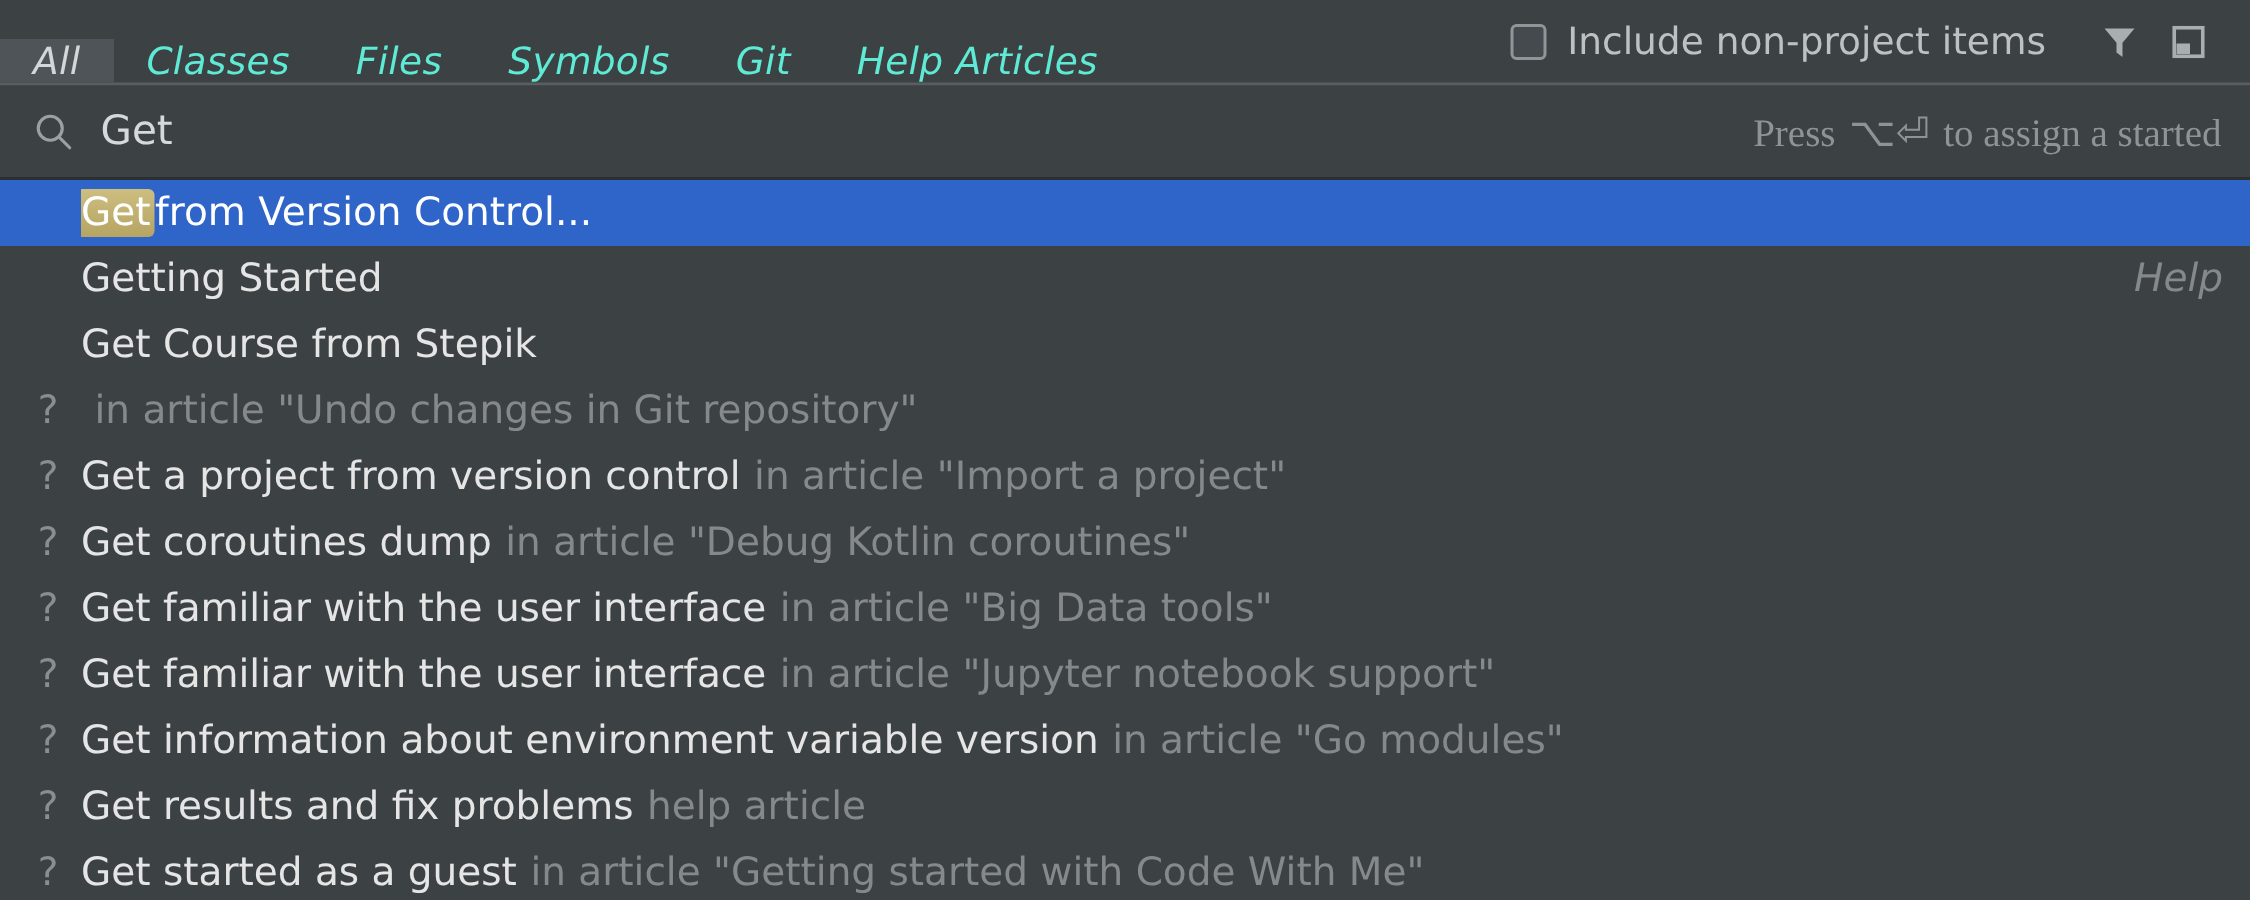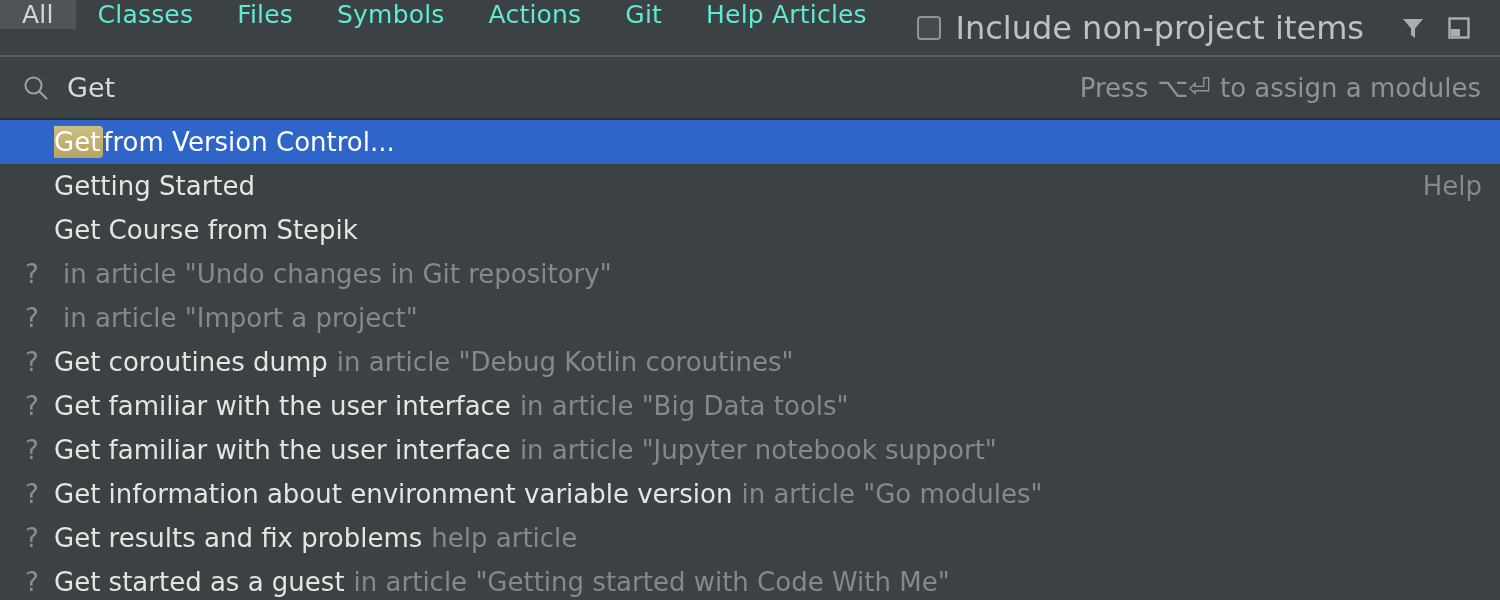--- a/index.html
+++ b/index.html
@@ -30,22 +30,23 @@
     flex: 0 0 57px;
     background: #3c4143;
     display: flex;
     align-items: stretch;
     position: relative;
     border-bottom: 2px solid #585e61;
     box-sizing: border-box;
   }
   .tabs {
     display: flex;
-    align-items: flex-start;
+    align-items: flex-end;
     height: 100%;
+    font-style: italic;
   }
   .tab {
     display: flex;
     align-items: center;
     padding: 0 22px;
     font-size: 25px;
     color: #5eead4;
     letter-spacing: 0.2px;
     white-space: nowrap;
     cursor: default;
@@ -71,21 +72,21 @@
   .checkbox {
     width: 24px;
     height: 24px;
     border: 2px solid #90959a;
     border-radius: 4px;
     background: #444a4d;
     box-sizing: border-box;
     flex: 0 0 auto;
   }
   .chk-label {
-    font-size: 32px;
+    font-size: 25px;
     color: #bdc1c3;
     white-space: nowrap;
   }
   .icon-btn {
     width: 46px;
     height: 46px;
     display: flex;
     align-items: center;
     justify-content: center;
     flex: 0 0 auto;
@@ -118,20 +119,21 @@
     white-space: nowrap;
   }
   .search-hint {
     margin-left: auto;
     font-size: 26px;
     color: #8e9396;
     white-space: nowrap;
     display: flex;
     align-items: baseline;
     gap: 9px;
+    font-family: Liberation Serif, serif;
   }
   .hint-keys {
     font-size: 27px;
     color: #8e9396;
   }
 
   
   .results {
     flex: 1 1 auto;
     overflow: hidden;
@@ -188,34 +190,34 @@
     color: #85898c;
     margin-left: 9px;
     white-space: nowrap;
   }
   .row-right {
     margin-left: auto;
     font-size: 26px;
     color: #85898c;
     padding-left: 20px;
     white-space: nowrap;
+    font-style: italic;
   }
 </style>
 </head>
 <body>
 
 <div id="app">
 
   <div class="header">
     <div class="tabs">
         <div class="tab selected">All</div>
         <div class="tab">Classes</div>
         <div class="tab">Files</div>
         <div class="tab">Symbols</div>
-        <div class="tab">Actions</div>
         <div class="tab">Git</div>
         <div class="tab">Help Articles</div>
       </div>
 
     <div class="header-right">
       <div class="chk-wrap">
         <div class="checkbox"></div>
         <span class="chk-label">Include non-project items</span>
       </div>
 
@@ -239,21 +241,21 @@
       <svg width="30" height="30" viewBox="0 0 30 30" aria-hidden="true">
         <circle cx="12.5" cy="12.5" r="8" fill="none" stroke="#9aa0a3" stroke-width="2.1"></circle>
         <line x1="18.4" y1="18.4" x2="25.5" y2="25.5" stroke="#9aa0a3" stroke-width="2.1" stroke-linecap="round"></line>
       </svg>
     </span>
     <span class="search-value" title="Type / to see commands">Get</span>
 
     <span class="search-hint">
       <span>Press</span>
       <span class="hint-keys">⌥⏎</span>
-      <span>to assign a modules</span>
+      <span>to assign a started</span>
     </span>
   </div>
 
   <div class="results">
       <div class="row selected">
         <span class="row-icon blank"></span>
         <span class="row-text">
           <span class="title match">Get</span>
           <span class="title"> from Version Control...</span>
         </span>
@@ -273,20 +275,21 @@
       </div>
       <div class="row">
         <span class="row-icon">?</span>
         <span class="row-text">
           <span class="suffix">in article "Undo changes in Git repository"</span>
         </span>
       </div>
       <div class="row">
         <span class="row-icon">?</span>
         <span class="row-text">
+          <span class="title">Get a project from version control</span>
           <span class="suffix">in article "Import a project"</span>
         </span>
       </div>
       <div class="row">
         <span class="row-icon">?</span>
         <span class="row-text">
           <span class="title">Get coroutines dump</span>
           <span class="suffix">in article "Debug Kotlin coroutines"</span>
         </span>
       </div>

